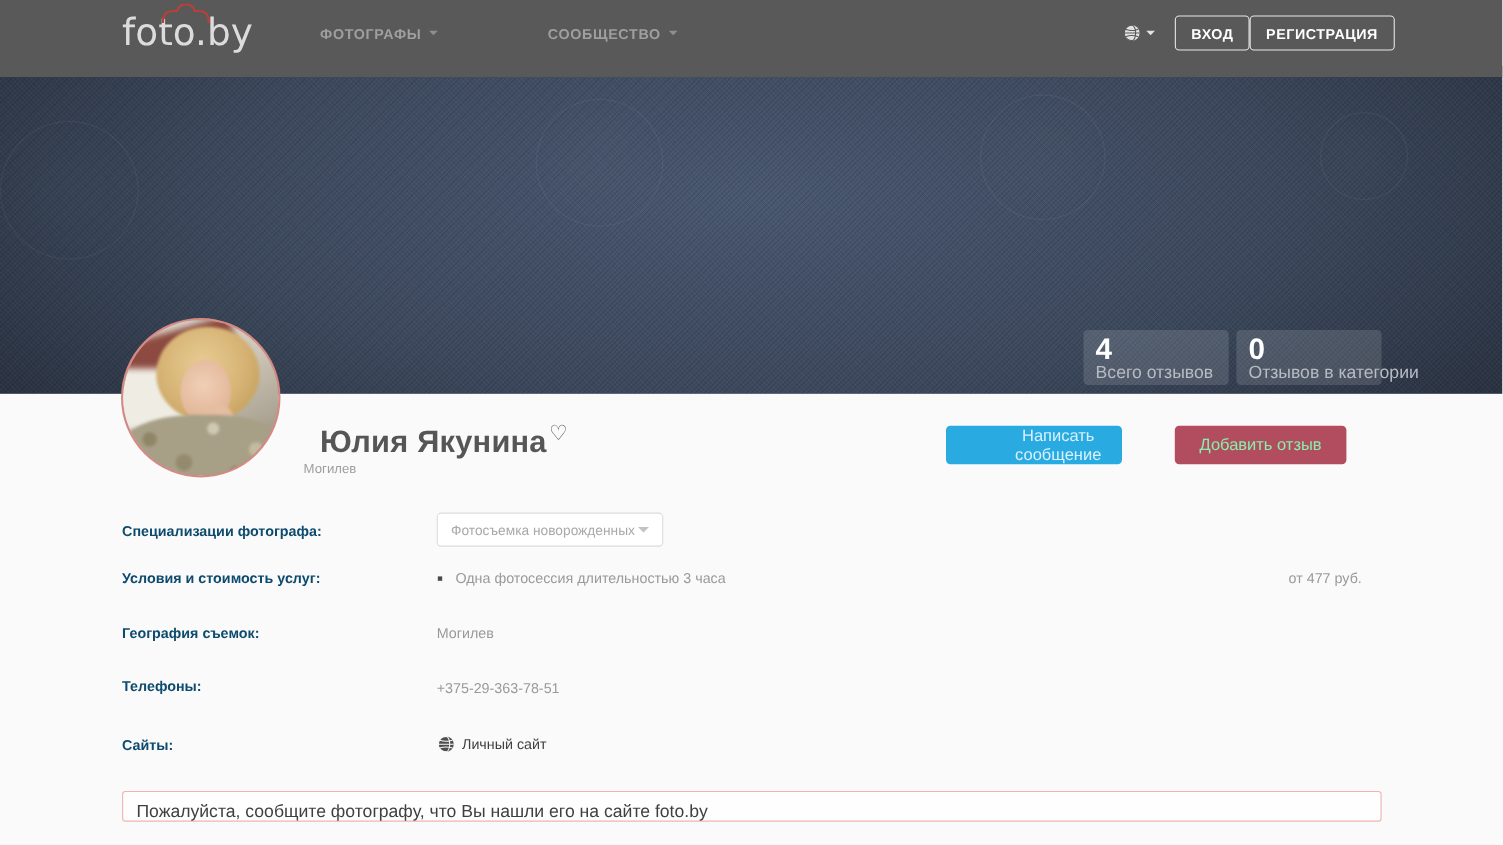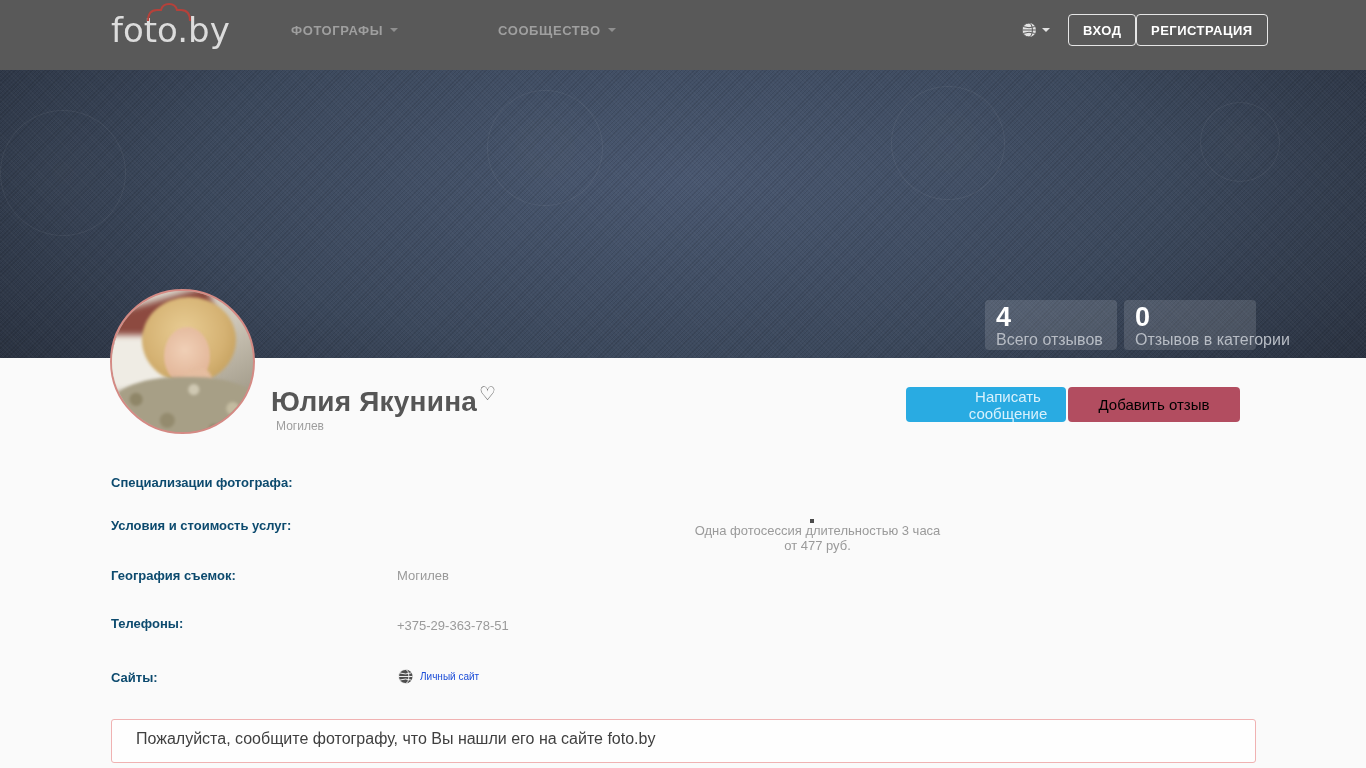--- a/index.html
+++ b/index.html
@@ -58,51 +58,51 @@
                background-image:
                  radial-gradient(circle 6px at 18% 32%, #8f8668 0 6px, rgba(0,0,0,0) 7px),
                  radial-gradient(circle 5px at 55% 18%, #cfc8b2 0 5px, rgba(0,0,0,0) 6px),
                  radial-gradient(circle 7px at 38% 62%, #948b6e 0 7px, rgba(0,0,0,0) 8px),
                  radial-gradient(circle 6px at 80% 45%, #c3bba0 0 6px, rgba(0,0,0,0) 7px),
                  radial-gradient(circle 5px at 68% 75%, #8f8668 0 5px, rgba(0,0,0,0) 6px);
                filter:blur(1.5px); }
 
   
   .breadcrumb { position:absolute; left:276px; top:366px; width:950px; font-size:11px; color:#b5b5b5; cursor:pointer; }
-  .title { position:absolute; left:271px; top:386px; font-size:28px; font-weight:bold; color:#565656; letter-spacing:0.2px; }
+  .title { position:absolute; left:291px; top:386px; font-size:28px; font-weight:bold; color:#565656; letter-spacing:0.2px; }
   .heart { font-weight:normal; font-size:19px; color:#5e5e5e; position:relative; top:-11px; left:2px; cursor:pointer; }
   .city { position:absolute; left:276px; top:419px; font-size:12px; color:#9e9e9e; }
   .btn-solid { position:absolute; top:387px; height:35px; border:none; border-radius:4px; color:#fff;
                font-family:"Liberation Sans",sans-serif; font-size:15px; cursor:pointer; }
-  .btn-message { left:906px; width:160px; background:#29abe2; color:#d8f1fc;padding-left:44px; }
-  .btn-review  { left:1068px; width:172px; background:#b24d60; color:#000000; }
+  .btn-message { left:860px; width:160px; background:#29abe2; color:#d8f1fc;padding-left:44px; }
+  .btn-review  { left:1068px; width:156px; background:#b24d60; color:#86efac; }
 
   
   .lbl { position:absolute; left:111px; font-size:13px; font-weight:bold; color:#0c4a6e; }
   .val { position:absolute; font-size:13px; color:#9a9a9a; }
   .lbl-spec  { top:475px; } .lbl-price { top:518px; } .lbl-geo { top:568px;text-align:center; }
   .lbl-phone { top:616px; } .lbl-sites { top:670px;text-align:right; }
   .select { position:absolute; left:397px; top:466px; width:206px; height:31px; background:#fff;
             border:1px solid #dcdcdc; border-radius:4px; display:flex; align-items:center;
             padding:0 12px; cursor:pointer; }
   .select span { font-size:12.5px; color:#a9a9a9; flex:1; }
   .sel-caret { width:0; height:0; border-left:5px solid transparent; border-right:5px solid transparent;
                border-top:5px solid #c2c2c2; }
-  .price-row { position:absolute; left:397px; top:518px; width:841px; display:flex; align-items:center;flex-direction:column; }
+  .price-row { position:absolute; left:397px; top:518px; width:841px; display:flex; align-items:center; }
   .bullet { width:4px; height:4px; background:#4a4a4a; margin:1px 12px 0 1px; flex:none; }
   .price-item { font-size:13px; color:#9a9a9a; flex:1; }
   .price-val { font-size:13px; color:#9a9a9a; }
   .val-geo { left:397px; top:568px; } .val-phone { left:397px; top:618px; }
   .sites-row { position:absolute; left:398px; top:669px; display:flex; align-items:center; cursor:pointer; }
   .sites-row svg { margin-right:7px; }
-  .site-link { font-size:10px; color:#1d4ed8; }
+  .site-link { font-size:13px; color:#404040; }
 
   
-  .notice { position:absolute; left:111px; top:719px; width:1145px; height:44px; background:#fefefe;
-            border:1px solid #f0b2b2; border-radius:3px; line-height:38px; padding-left:24px;
+  .notice { position:absolute; left:111px; top:719px; width:1145px; height:28px; background:#fefefe;
+            border:1px solid #f0b2b2; border-radius:3px; line-height:38px; padding-left:12px;
             font-size:16px; color:#3f3f3f; }
 </style>
 </head>
 <body>
 
 <div class="canvas">
 
   <header class="topbar">
     <div class="logo">
       <svg class="camera-arc" viewBox="0 0 46 18">
@@ -152,20 +152,24 @@
     <div class="av-hand"></div>
     <div class="av-jacket"></div>
   </div>
 
   <h1 class="title"><span>Юлия Якунина</span><span class="heart">♡</span></h1>
   <div class="city">Могилев</div>
   <button class="btn-solid btn-message">Написать сообщение</button>
   <button class="btn-solid btn-review">Добавить отзыв</button>
 
   <div class="lbl lbl-spec">Специализации фотографа:</div>
+  <div class="select">
+    <span>Фотосъемка новорожденных</span>
+    <i class="sel-caret"></i>
+  </div>
 
   <div class="lbl lbl-price">Условия и стоимость услуг:</div>
   <div class="price-row">
     <i class="bullet"></i>
     <span class="price-item">Одна фотосессия длительностью 3 часа</span>
     <span class="price-val">от 477 руб.</span>
   </div>
 
   <div class="lbl lbl-geo">География съемок:</div>
   <div class="val val-geo">Могилев</div>

